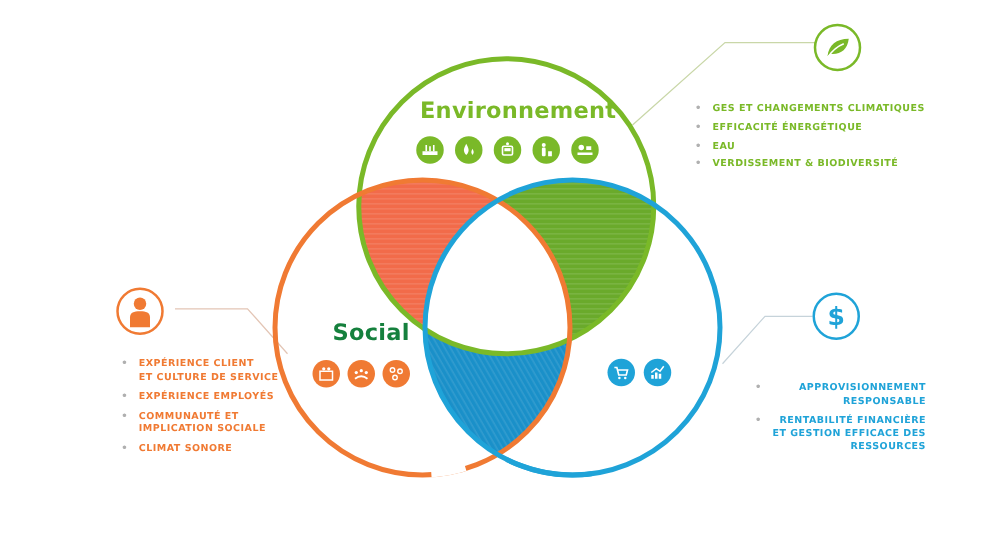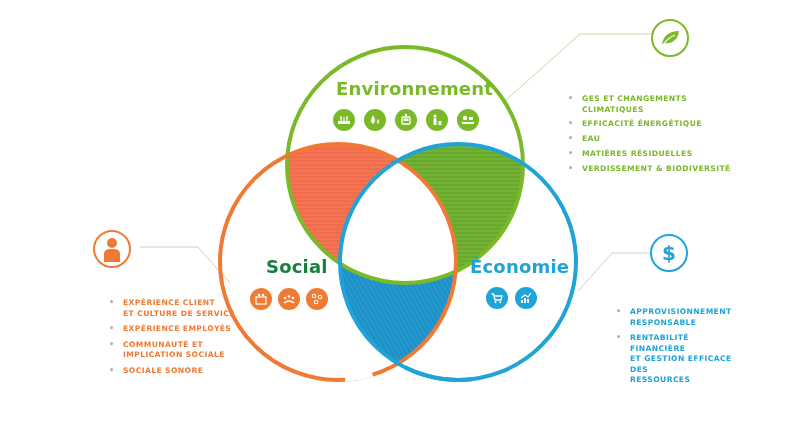--- a/index.html
+++ b/index.html
@@ -1,27 +1,27 @@
 <!DOCTYPE html>
 <html><head>
   <meta charset="utf-8">
   <style>
     html, body { margin: 0; padding: 0; background: #ffffff; }
     body { width: 800px; height: 440px; position: relative; overflow: hidden;
            font-family: "DejaVu Sans", "Liberation Sans", sans-serif; }
     #stage { position: absolute; left: 0; top: 0; width: 747px; height: 440px; text-decoration: underline; }
     .label-big { position: absolute; font-weight: bold; font-size: 18px; letter-spacing: 0.2px; }
-    .list { position: absolute; margin: 16px; padding: 0; list-style: none;
+    .list { position: absolute; margin: 4px; padding: 0; list-style: none;
             font-weight: bold; font-size: 7.6px; letter-spacing: 0.4px; line-height: 10.5px; }
     .list li { position: relative; padding-left: 14px; margin-bottom: 5px; }
     .list li::before { content: "•"; position: absolute; left: 0; top: 0; font-size: 8px; color: #b0b0b0; }
     .env-list { left: 552px; top: 78px; color: #7ab928; }
     .env-list li { margin-bottom: 4.3px; }
     .soc-list { left: 93px; top: 282px; color: #f07a33; }
-    .eco-list { left: 600px; top: 291px; color: #1fa3d8; }
+    .eco-list { left: 600px; top: 301px; color: #1fa3d8; text-align: right; }
     .icon-row { position: absolute; display: flex; gap: 8px; }
     .mini { width: 22px; height: 22px; border-radius: 50%; display: flex; align-items: center;
             justify-content: center; color: #ffffff; font-size: 11px; line-height: 1; }
     .big-icon { position: absolute; width: 38px; height: 38px; border-radius: 50%;
                 box-sizing: border-box; border: 2.5px solid; display: flex; align-items: center; justify-content: center; }
   </style>
 </head>
 <body>
 
 <div id="stage">
@@ -145,21 +145,20 @@
     </div>
     <div class="mini" style="background:#f07a33;">
       <svg width="14" height="14" viewBox="0 0 14 14">
           <circle cx="4" cy="4" r="1.8" fill="none" stroke="#fff" stroke-width="1.1"></circle>
           <circle cx="10" cy="5" r="1.8" fill="none" stroke="#fff" stroke-width="1.1"></circle>
           <circle cx="6" cy="10" r="1.8" fill="none" stroke="#fff" stroke-width="1.1"></circle>
         </svg>
     </div>
   </div>
 
-  <div class="label-big" style="left:470px; top:256px; color:#1fa3d8;">Économie</div>
   <div class="icon-row" style="left:486px; top:287px; gap:7px;">
     <div class="mini" style="background:#1fa3d8;">
       <svg width="14" height="14" viewBox="0 0 14 14">
           <path d="M1.5 3 H3.5 L5 9 H11 L12 5 H4.2" fill="none" stroke="#fff" stroke-width="1.3"></path>
           <circle cx="5.5" cy="11.3" r="1" fill="#fff"></circle>
           <circle cx="10.2" cy="11.3" r="1" fill="#fff"></circle>
         </svg>
     </div>
     <div class="mini" style="background:#1fa3d8;">
       <svg width="14" height="14" viewBox="0 0 14 14">
@@ -184,31 +183,30 @@
       </svg>
   </div>
   <div class="big-icon" style="left:650px; top:234px; border-color:#1fa3d8;">
     <span style="color:#1fa3d8; font-weight:bold; font-size:20px; line-height:1;">$</span>
   </div>
 
   <ul class="list env-list">
     <li>GES ET CHANGEMENTS CLIMATIQUES</li>
     <li>EFFICACITÉ ÉNERGÉTIQUE</li>
     <li>EAU</li>
-    <li>MATIÈRES RÉSIDUELLES</li>
     <li>VERDISSEMENT &amp; BIODIVERSITÉ</li>
   </ul>
 
   <ul class="list soc-list">
     <li style="white-space:pre-line;">EXPÉRIENCE CLIENT
 ET CULTURE DE SERVICE</li>
     <li style="white-space:pre-line;">EXPÉRIENCE EMPLOYÉS</li>
     <li style="white-space:pre-line;">COMMUNAUTÉ ET
 IMPLICATION SOCIALE</li>
-    <li style="white-space:pre-line;">SOCIALE SONORE</li>
+    <li style="white-space:pre-line;">CLIMAT SONORE</li>
   </ul>
 
   <ul class="list eco-list">
     <li style="white-space:pre-line;">APPROVISIONNEMENT
 RESPONSABLE</li>
     <li style="white-space:pre-line;">RENTABILITÉ FINANCIÈRE
 ET GESTION EFFICACE DES
 RESSOURCES</li>
   </ul>
 

